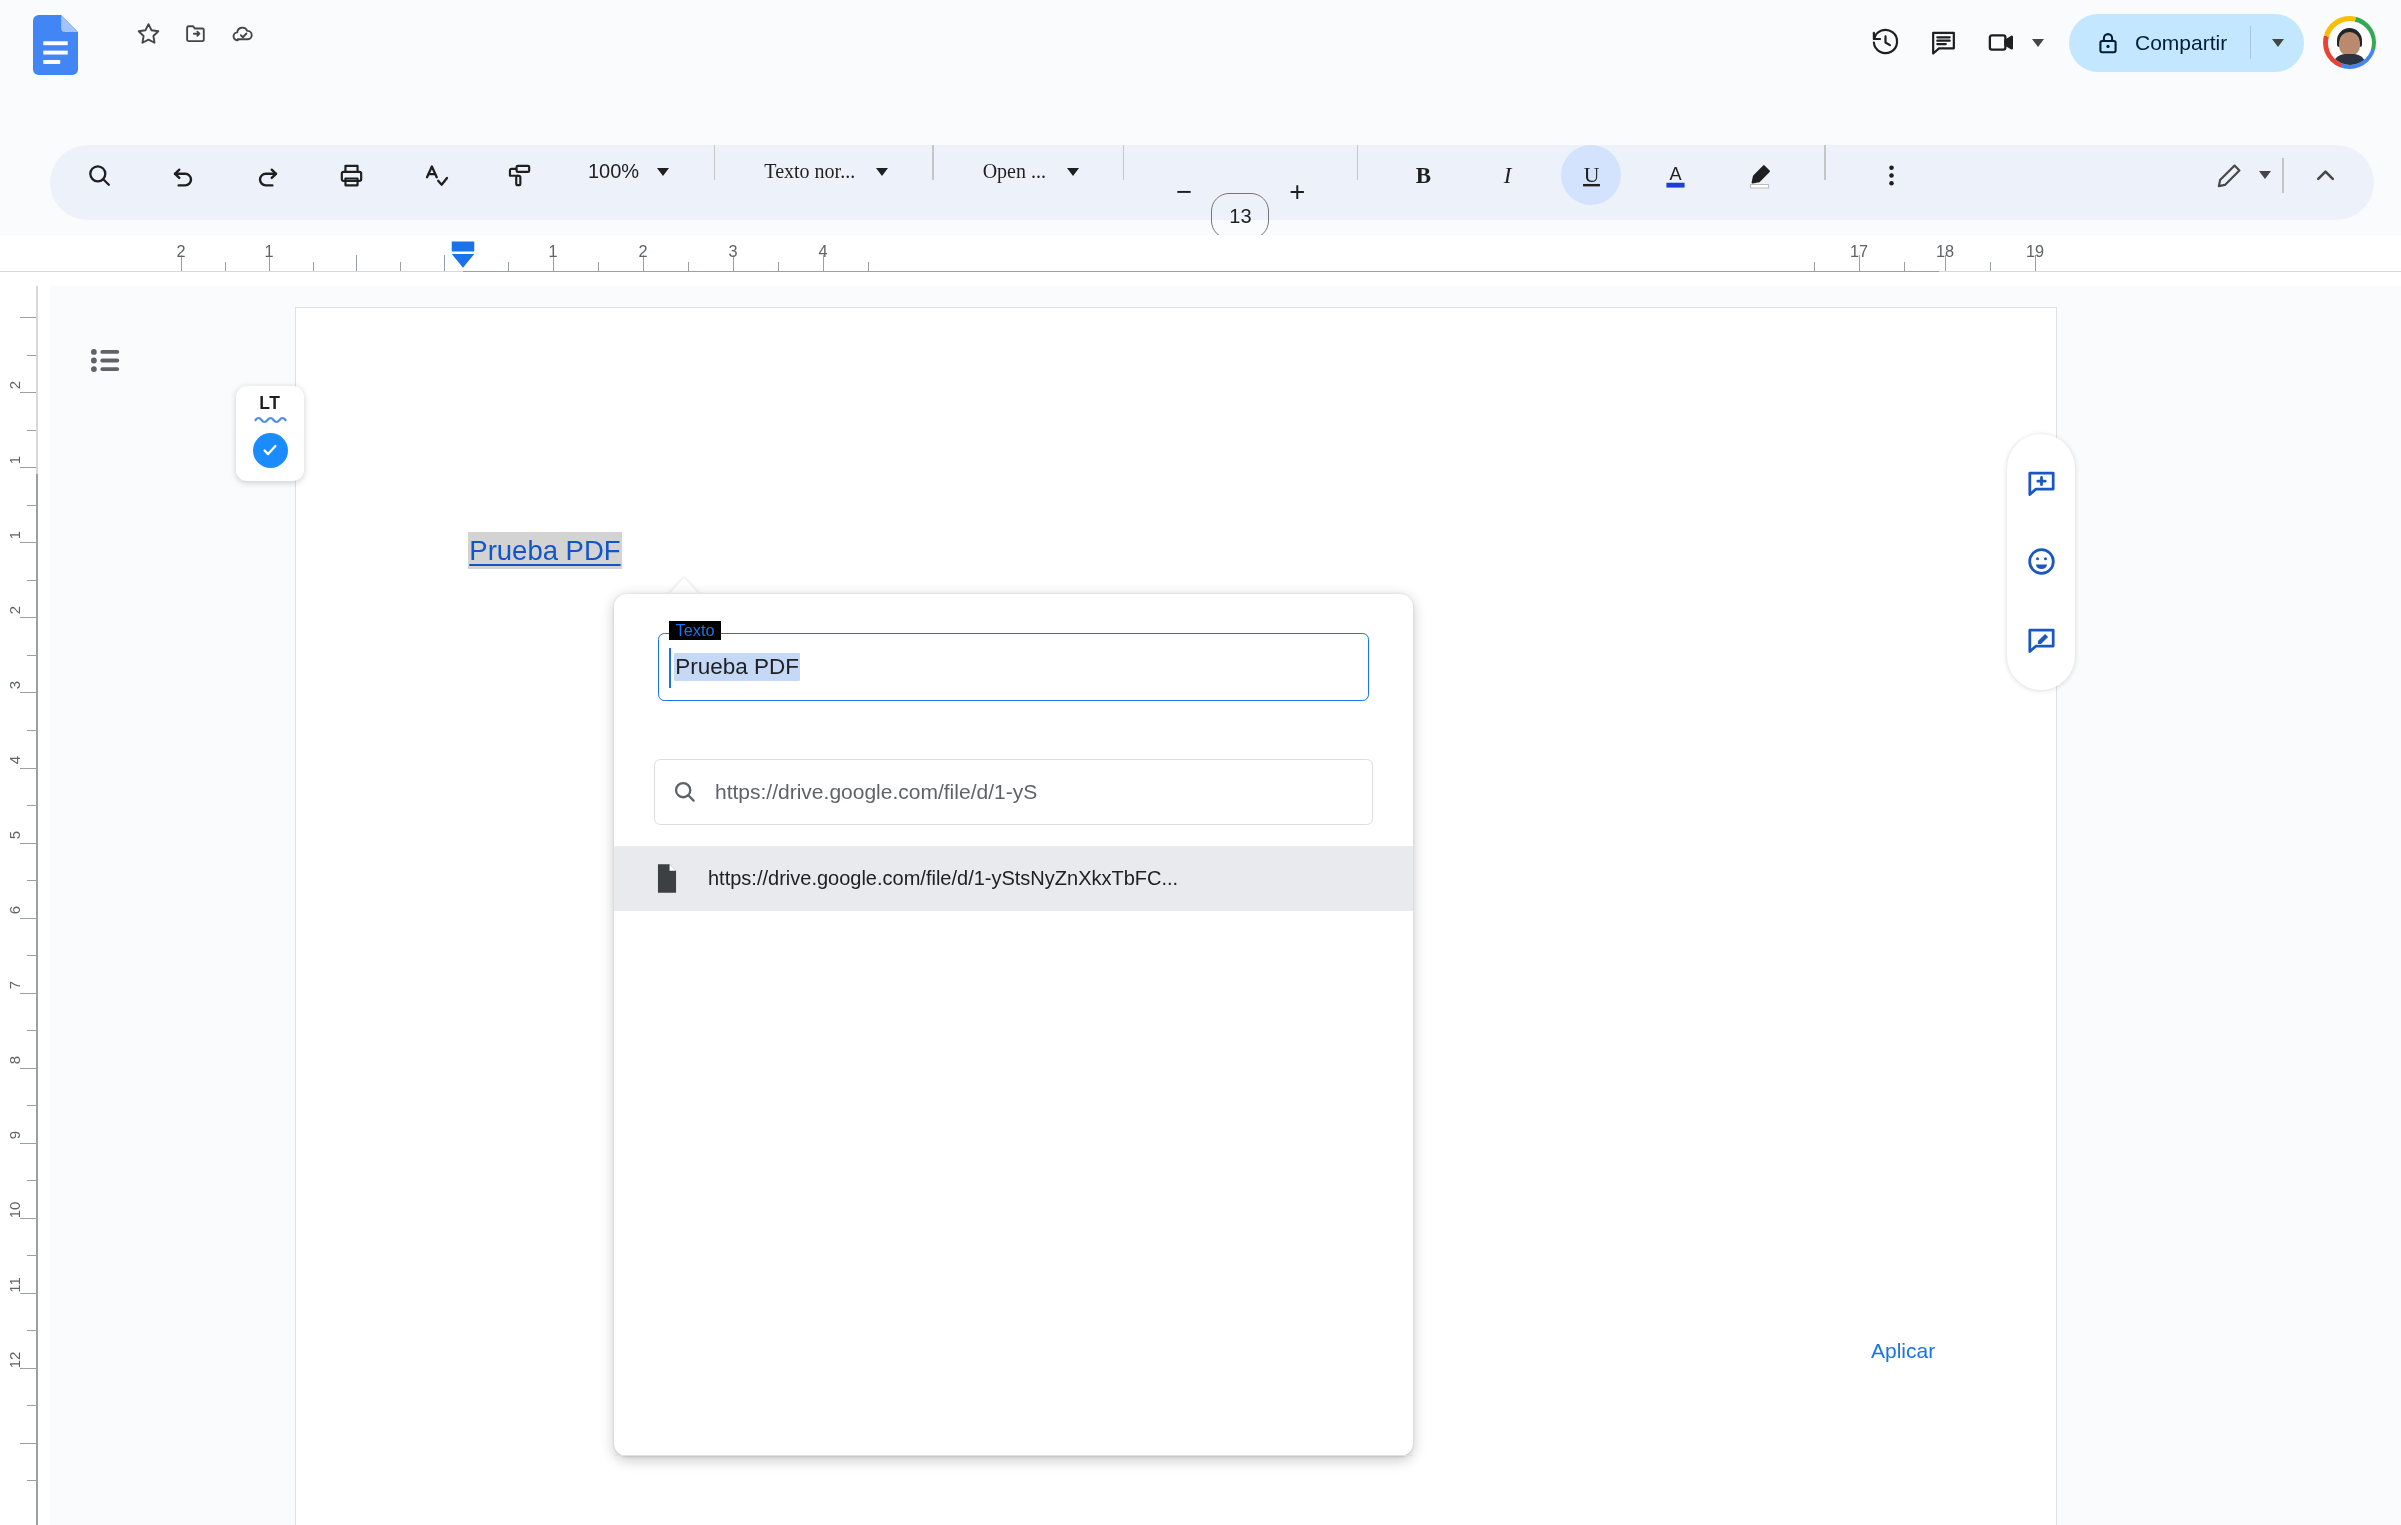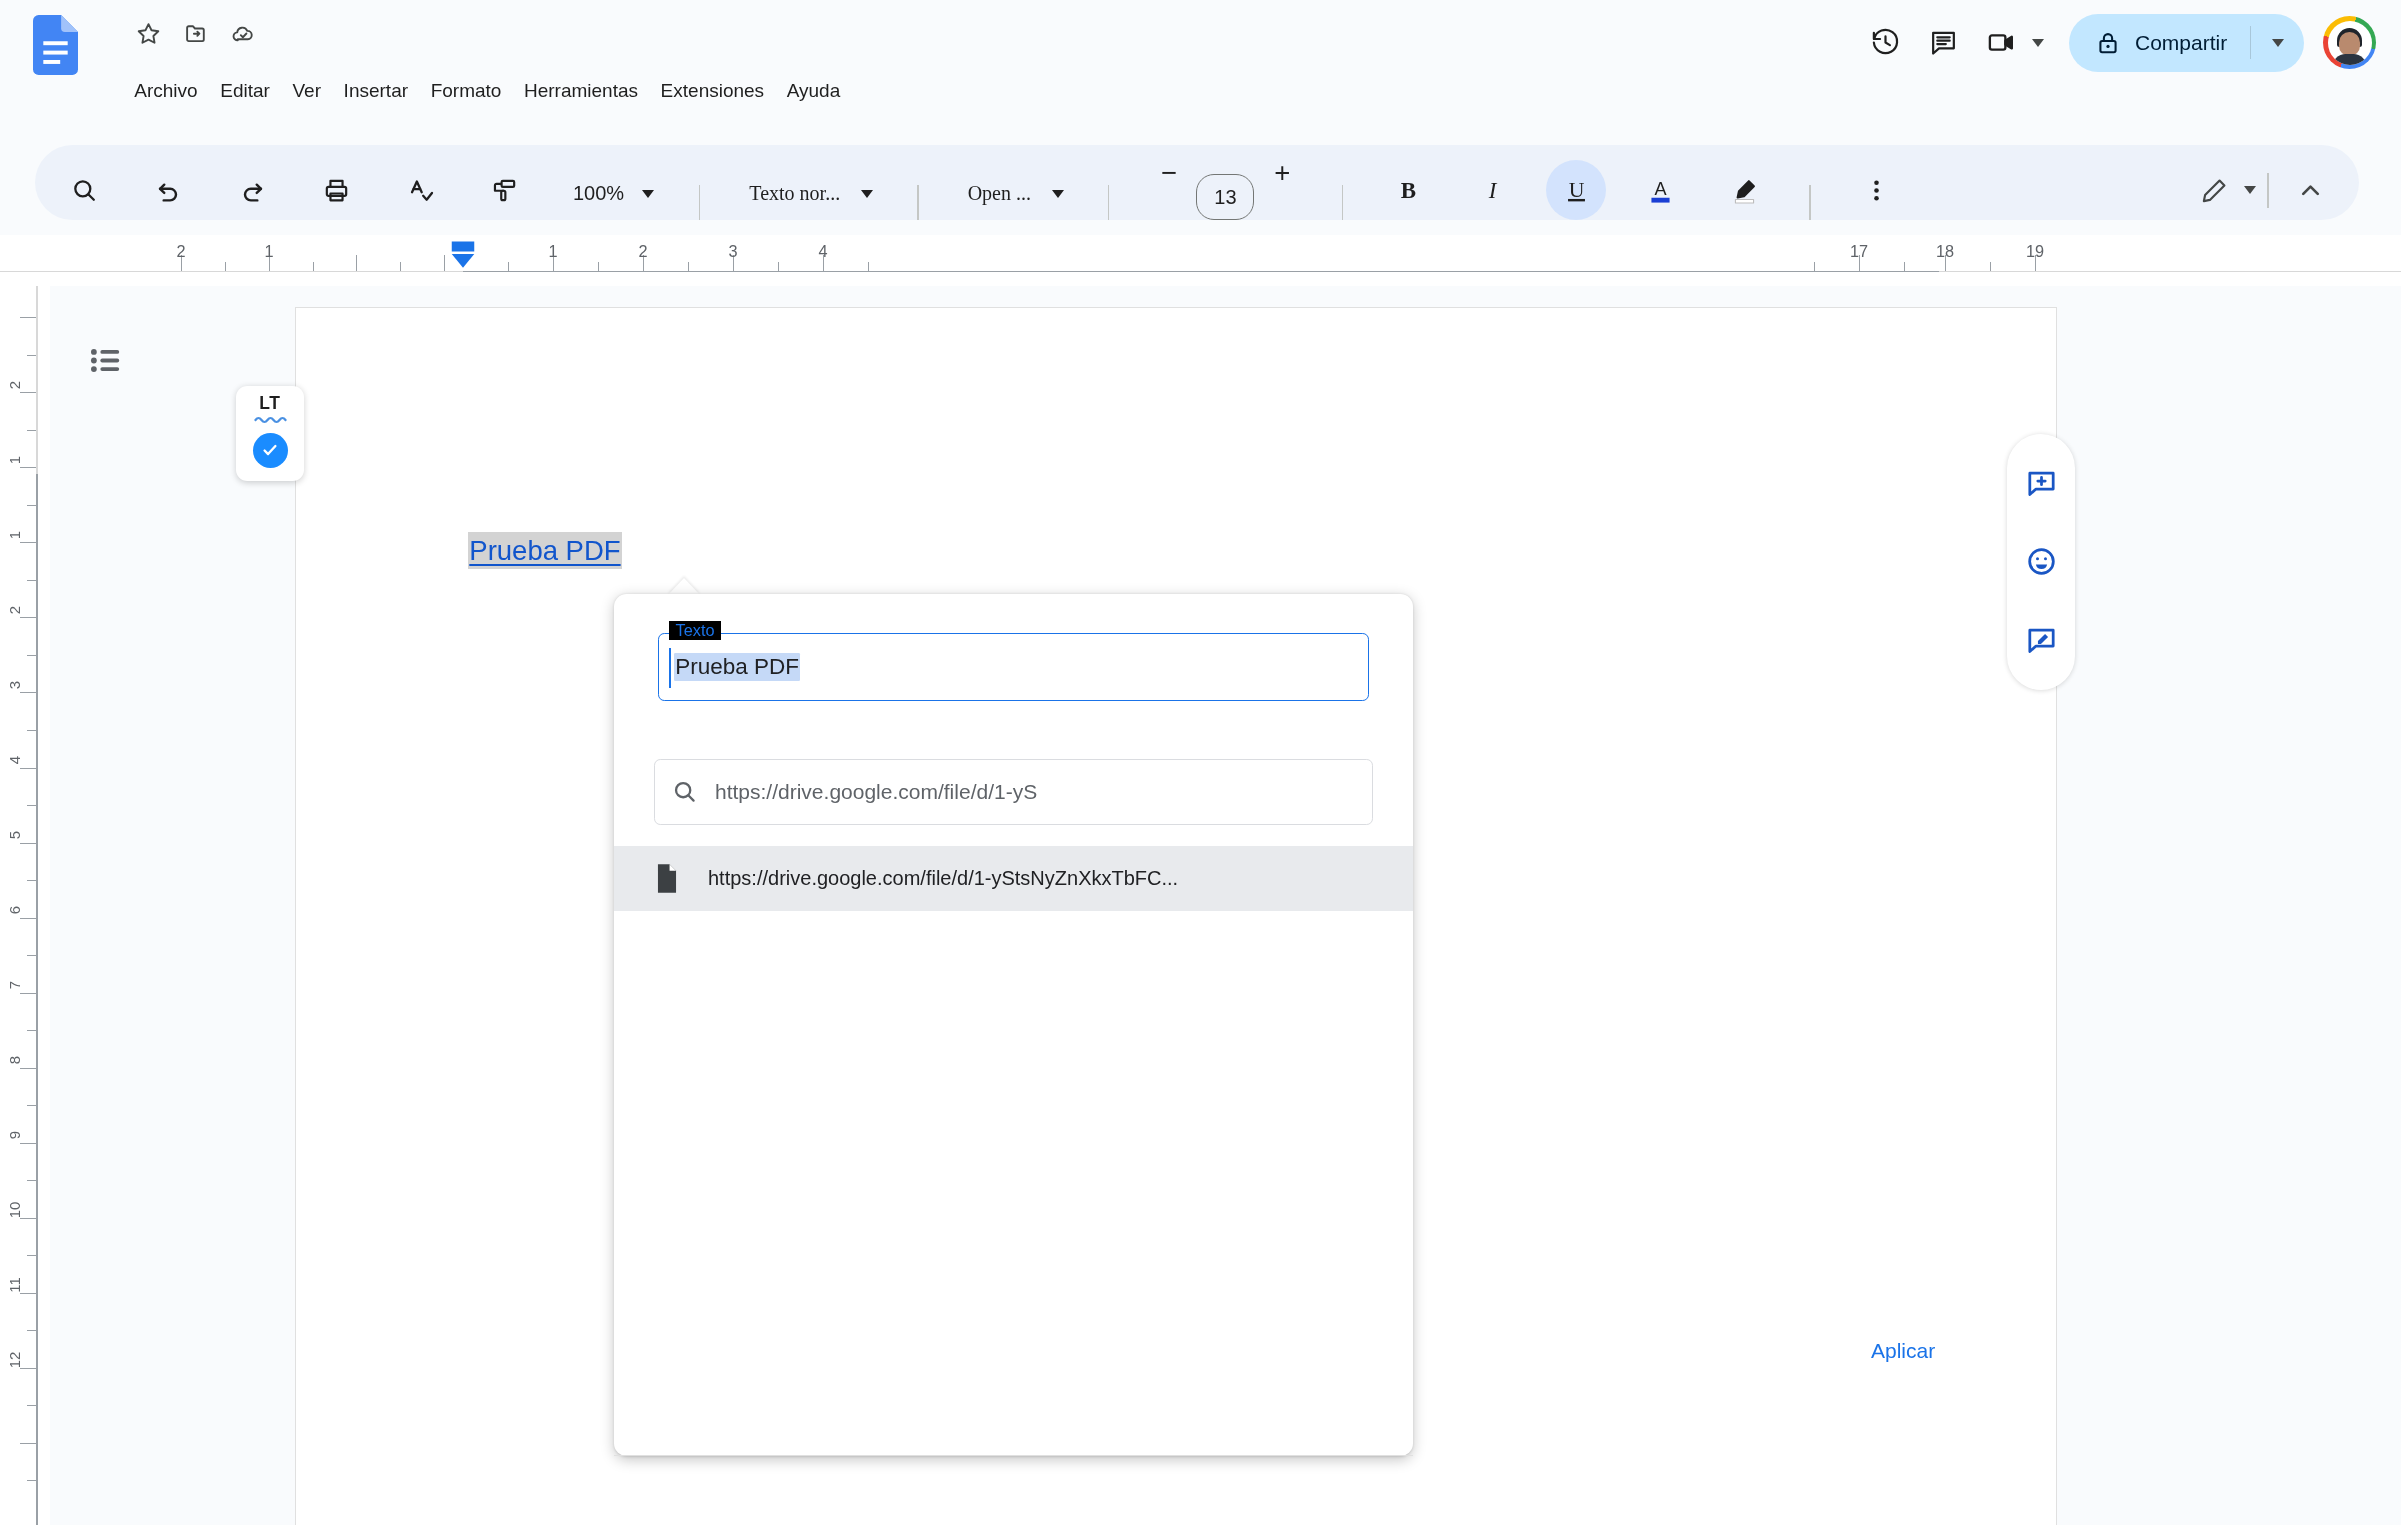--- a/index.html
+++ b/index.html
@@ -53,22 +53,22 @@
     width:44px; height:44px; border-radius:50%; overflow:hidden; background:#fff;
     display:flex; align-items:flex-end; justify-content:center;
   }
   .avatar-face { width:40px; height:40px; position:relative; }
   .av-hair { position:absolute; left:7.5px; top:3.1px; width:25px; height:19px; border-radius:12.5px 12.5px 2.5px 2.5px; background:#20242b; }
   .av-head { position:absolute; left:9.4px; top:7.5px; width:21px; height:24px; border-radius:10.6px 10.6px 10px 10px; background:#b98a6e; }
   .av-body { position:absolute; left:2.5px; top:29px; width:35px; height:13.8px; border-radius:13.8px 13.8px 0 0; background:#2b3440; }
 
   
   .toolbar-shell {
-    position:absolute; left:35px; top:145px; width:2324px; height:75px;
-    background:#edf2fa; border-radius:38px; display:flex; align-items:flex-end; padding:0 19px;gap:24px;
+    position:absolute; left:50px; top:145px; width:2324px; height:75px;
+    background:#edf2fa; border-radius:38px; display:flex; align-items:flex-start; padding:0 19px;gap:24px;
   }
   .tb-btn { width:60px; height:60px; border-radius:50%; display:flex; align-items:center; justify-content:center; flex:0 0 auto; }
   .tb-btn svg { width:29px; height:29px; }
   .tb-sep { width:1.3px; height:35px; background:#c4c7c5; margin:0 11.3px; flex:0 0 auto; }
 
   .zoom-ctl { display:flex; align-items:center; padding:0 10px 0 15px; height:53px; border-radius:7.5px; }
   .zoom-val { font-size:20px; color:#1f1f1f; }
   .caret-dn { width:0;height:0;border-left:6.9px solid transparent;border-right:6.9px solid transparent;border-top:8.1px solid #1f1f1f; margin-left:17.5px; }
 
   .dropdown-ctl { display:flex; align-items:center; height:53px; border-radius:7.5px; padding:0 8.8px 0 13.8px; }
@@ -223,30 +223,20 @@
       </div>
 
       <div class="title-icon">
         <svg viewBox="0 0 24 24" fill="none" stroke="#444746" stroke-width="1.8" stroke-linejoin="round" stroke-linecap="round">
           <path d="M6.5 18.5A3.8 3.8 0 0 1 6 10.9a5 5 0 0 1 9.6-1.4 3.9 3.9 0 0 1 .6 8H6.5z"></path>
           <path d="M9.4 13.6l2 2 3.4-3.6"></path>
         </svg>
       </div>
     </div>
 
-    <div class="menu-row">
-      <div class="menu-item">Archivo</div>
-      <div class="menu-item">Editar</div>
-      <div class="menu-item">Ver</div>
-      <div class="menu-item">Insertar</div>
-      <div class="menu-item">Formato</div>
-      <div class="menu-item">Herramientas</div>
-      <div class="menu-item">Extensiones</div>
-      <div class="menu-item">Ayuda</div>
-    </div>
 
     <div class="header-right">
       <div class="hdr-icon-btn">
         <svg viewBox="0 0 24 24" fill="none" stroke="#1f1f1f" stroke-width="1.7" stroke-linecap="round" stroke-linejoin="round">
           <path d="M3.2 9.2A9 9 0 1 1 3 12"></path>
           <path d="M3 4.5v4.8h4.8"></path>
           <path d="M12 7.3V12l3.4 2"></path>
         </svg>
       </div>
       <div class="hdr-icon-btn">

